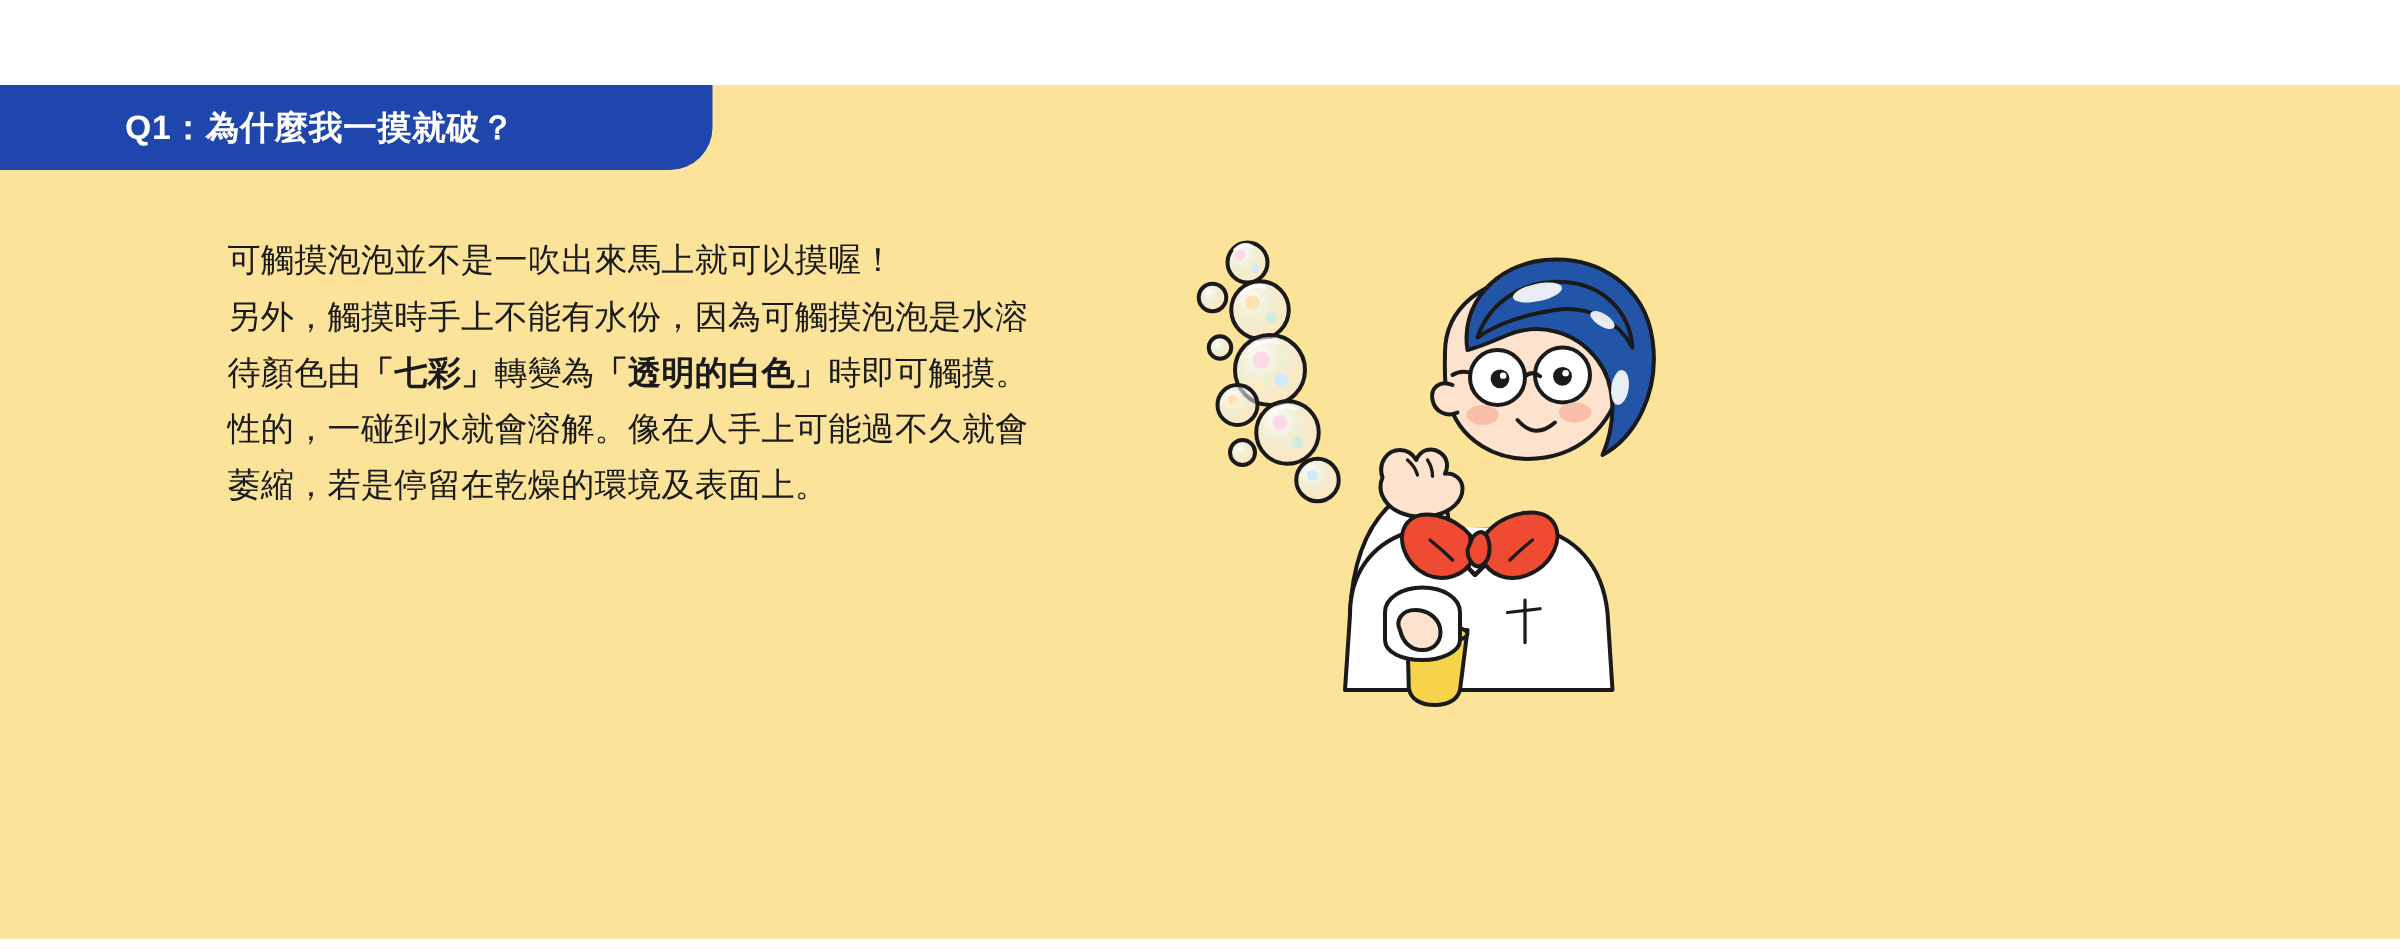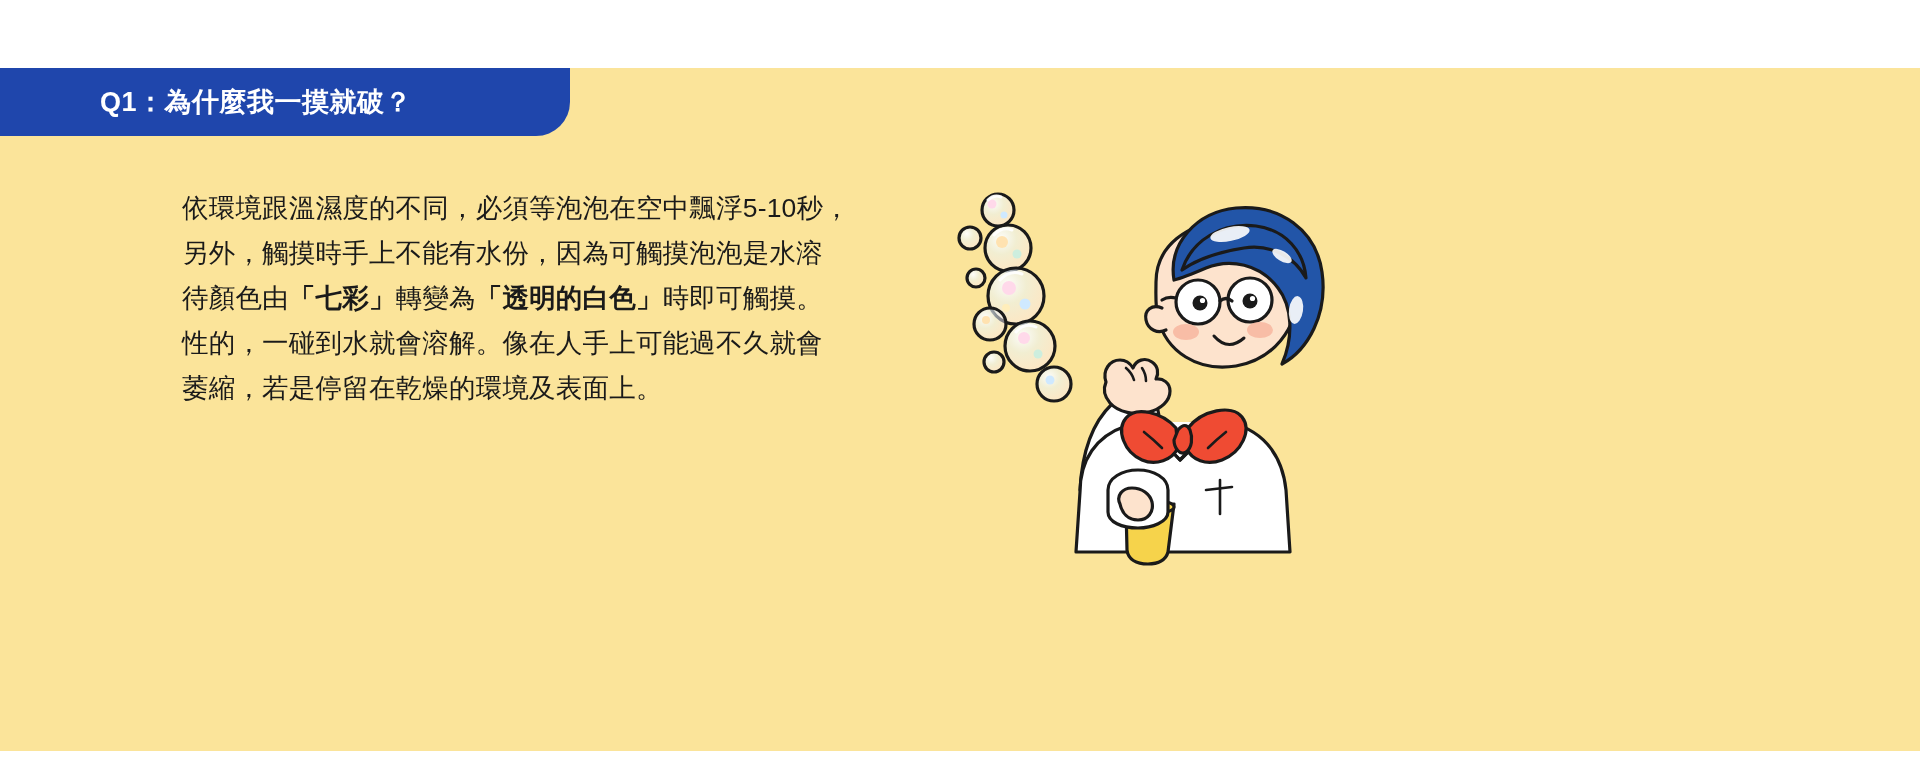--- a/index.html
+++ b/index.html
@@ -87,21 +87,21 @@
 <div id="page">
 
   <div id="yellow-panel"></div>
   <div id="white-bottom"></div>
 
   <div id="qa-banner">
     <span id="qa-banner-label">Q1：為什麼我一摸就破？</span>
   </div>
 
   <div id="answer-block">
-    <div class="answer-line">依環境跟溫濕度的不同，必須等泡泡在空中飄浮5-10秒，</div>
+    <div class="answer-line">可觸摸泡泡並不是一吹出來馬上就可以摸喔！</div>
     <div class="answer-line">另外，觸摸時手上不能有水份，因為可觸摸泡泡是水溶</div>
     <div class="answer-line">待顏色由<b>「七彩」</b>轉變為<b>「透明的白色」</b>時即可觸摸。</div>
     <div class="answer-line">性的，一碰到水就會溶解。像在人手上可能過不久就會</div>
     <div class="answer-line">萎縮，若是停留在乾燥的環境及表面上。</div>
   </div>
 
   <div id="illustration">
     <svg width="430" height="420" viewBox="0 0 430 420" xmlns="http://www.w3.org/2000/svg">
       <defs>
         <radialGradient id="bubGrad" cx="35%" cy="30%" r="75%">

